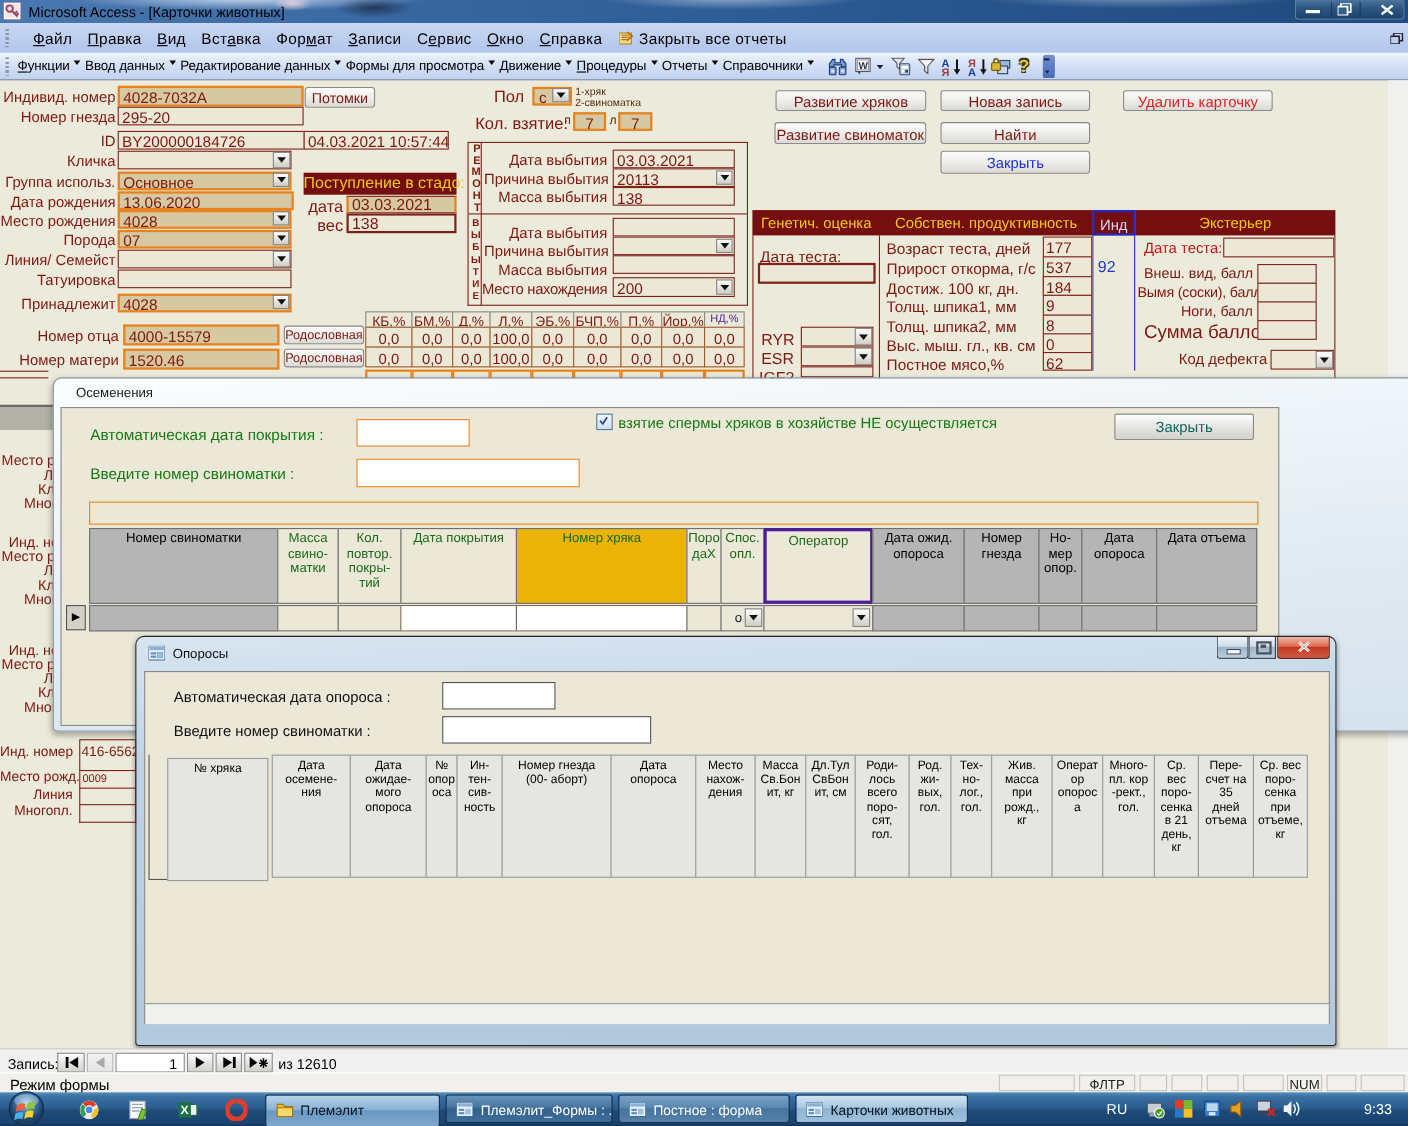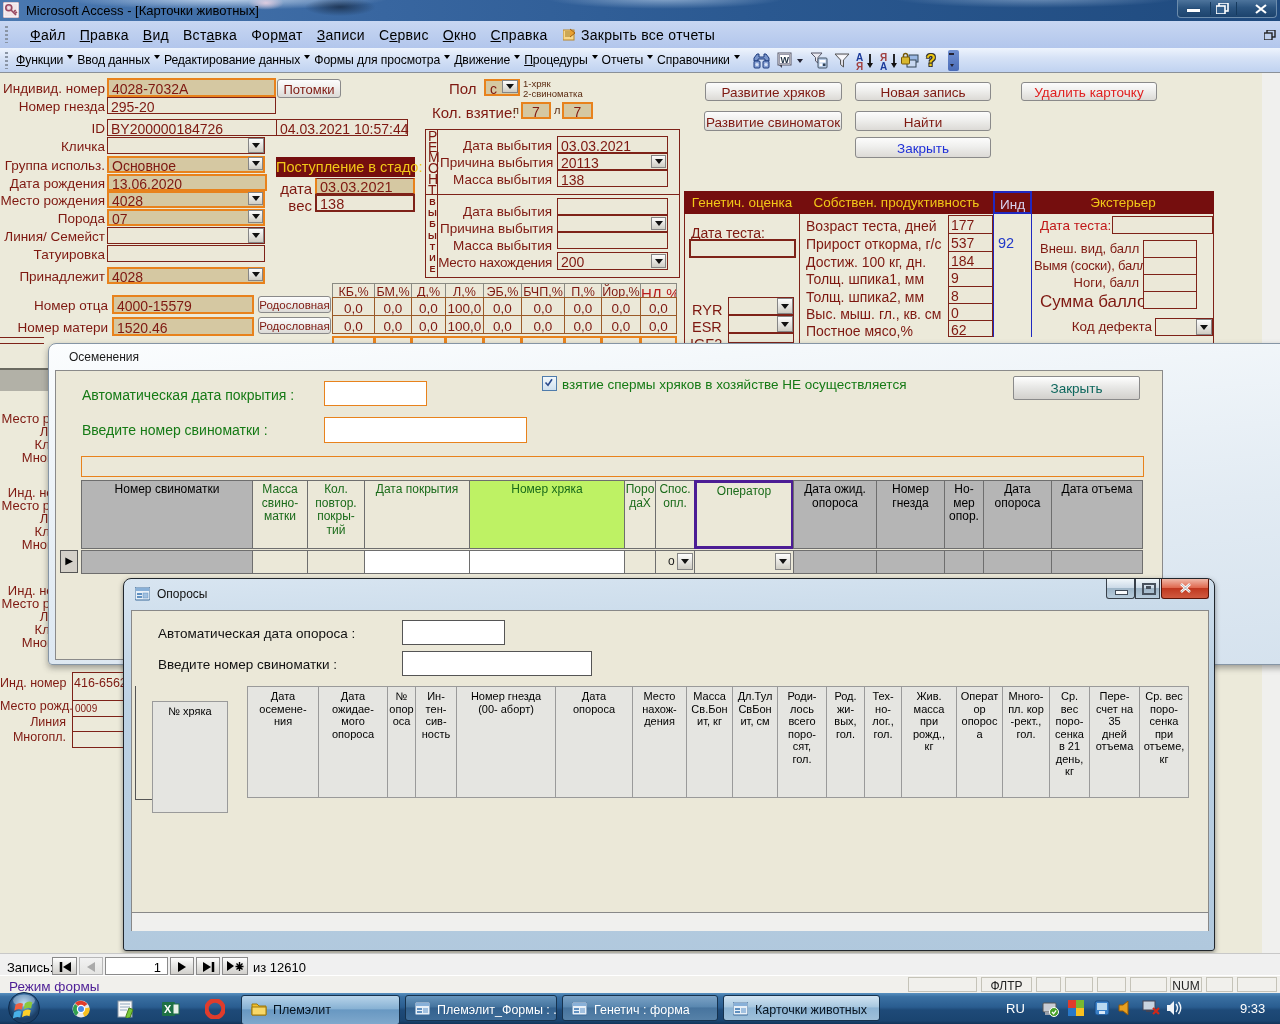--- a/index.html
+++ b/index.html
@@ -170,21 +170,21 @@
 <div class="ab" style="left:523px;top:6px;font-size:9.5px;color:#5a2a10;line-height:1">1-хряк</div>
 <div class="ab" style="left:523px;top:16px;font-size:9.5px;color:#5a2a10;line-height:1">2-свиноматка</div>
 <div class="lbl" style="left:432px;top:32px;font-size:15px">Кол. взятие:</div>
 <div class="ab" style="left:513px;top:31px;font-size:11px;color:#5a2a10">п</div>
 <div class="tan val" style="left:521px;top:29px;width:30px;height:17px;text-align:center;padding-top:1px">7</div>
 <div class="ab" style="left:554px;top:31px;font-size:11px;color:#5a2a10">л</div>
 <div class="tan val" style="left:562px;top:29px;width:31px;height:17px;text-align:center;padding-top:1px">7</div>
 <div class="ab" style="left:425px;top:56px;width:255px;height:66px;border:1px solid #7e2218;box-sizing:border-box"></div>
 <div class="ab" style="left:425px;top:122px;width:255px;height:83px;border:1px solid #7e2218;border-top:none;box-sizing:border-box"></div>
 <div class="ab" style="left:437px;top:56px;width:1px;height:149px;background:#7e2218"></div>
-<div class="ab" style="left:428px;top:58px;width:9px;height:64px;font-size:14px;font-weight:normal;color:#7e1810;line-height:10.7px;text-align:left">Р Е М О Н Т</div>
+<div class="ab" style="left:428px;top:58px;width:9px;height:64px;font-size:10px;font-weight:bold;color:#7e1810;line-height:10.7px;text-align:right">Р Е М О Н Т</div>
 <div class="ab" style="left:428px;top:124px;width:9px;height:81px;font-size:9px;font-weight:bold;color:#7e1810;line-height:11.2px;text-align:center">В Ы Б Ы Т И Е</div>
 <div class="lbl r" style="left:440px;top:66px;width:112px;font-size:13.5px">Дата выбытия</div>
 <div class="lbl r" style="left:440px;top:83px;width:112px;font-size:13.5px">Причина выбытия</div>
 <div class="lbl r" style="left:440px;top:100px;width:112px;font-size:13.5px">Масса выбытия</div>
 <div class="bge val" style="left:557px;top:63px;width:111px;height:17px;padding:2px 0 0 3px">03.03.2021</div>
 <div class="bge val" style="left:557px;top:80px;width:111px;height:17px;padding:2px 0 0 3px">20113</div>
       <div class="dd" style="left:651px;top:82px;width:15px;height:13px"></div>
 <div class="bge val" style="left:557px;top:97px;width:111px;height:17px;padding:2px 0 0 3px">138</div>
 <div class="lbl r" style="left:440px;top:132px;width:112px;font-size:13.5px">Дата выбытия</div>
 <div class="lbl r" style="left:440px;top:149px;width:112px;font-size:13.5px">Причина выбытия</div>
@@ -222,21 +222,21 @@
         <div class="cell" style="left:189px;top:32px;width:44px;height:19px;border:1px solid #9a5a28;background:#ebe8d8;color:#7e1810;font-size:13.5px;padding-top:3px">0,0</div>
         <div class="cell" style="left:189px;top:53px;width:44px;height:17px;border:2px solid #e8821c;background:#ebe8d8"></div>
         <div class="cell" style="left:232px;top:0;width:38px;height:15px;border:1px solid #8a8a82;background:#ebe8d8;color:#7e1810;font-size:12.5px;padding-top:1px">П,%</div>
         <div class="cell" style="left:232px;top:14px;width:38px;height:19px;border:1px solid #9a5a28;background:#ebe8d8;color:#7e1810;font-size:13.5px;padding-top:3px">0,0</div>
         <div class="cell" style="left:232px;top:32px;width:38px;height:19px;border:1px solid #9a5a28;background:#ebe8d8;color:#7e1810;font-size:13.5px;padding-top:3px">0,0</div>
         <div class="cell" style="left:232px;top:53px;width:38px;height:17px;border:2px solid #e8821c;background:#ebe8d8"></div>
         <div class="cell" style="left:269px;top:0;width:40px;height:15px;border:1px solid #8a8a82;background:#ebe8d8;color:#7e1810;font-size:12.5px;padding-top:1px">Йор,%</div>
         <div class="cell" style="left:269px;top:14px;width:40px;height:19px;border:1px solid #9a5a28;background:#ebe8d8;color:#7e1810;font-size:13.5px;padding-top:3px">0,0</div>
         <div class="cell" style="left:269px;top:32px;width:40px;height:19px;border:1px solid #9a5a28;background:#ebe8d8;color:#7e1810;font-size:13.5px;padding-top:3px">0,0</div>
         <div class="cell" style="left:269px;top:53px;width:40px;height:17px;border:2px solid #e8821c;background:#ebe8d8"></div>
-        <div class="cell" style="left:308px;top:0;width:37px;height:18px;border:1px solid #8a8a82;background:#ebe8d8;color:#b91c1c;font-size:15px;padding-top:1px">НД,%</div>
+        <div class="cell" style="left:308px;top:0;width:37px;height:18px;border:1px solid #8a8a82;background:#ebe8d8;color:#4c1d95;font-size:10px;padding-top:1px">НД,%</div>
         <div class="cell" style="left:308px;top:14px;width:37px;height:19px;border:1px solid #9a5a28;background:#ebe8d8;color:#7e1810;font-size:13.5px;padding-top:3px">0,0</div>
         <div class="cell" style="left:308px;top:32px;width:37px;height:19px;border:1px solid #9a5a28;background:#ebe8d8;color:#7e1810;font-size:13.5px;padding-top:3px">0,0</div>
         <div class="cell" style="left:308px;top:53px;width:37px;height:17px;border:2px solid #e8821c;background:#ebe8d8"></div>
       </div>
 
 <div class="btn" style="left:705px;top:9px;width:137px;height:19px;font-size:13.5px;padding-top:2px">Развитие хряков</div>
 <div class="btn" style="left:855px;top:9px;width:136px;height:19px;font-size:13.5px;padding-top:2px">Новая запись</div>
 <div class="btn" style="left:1021px;top:9px;width:136px;height:19px;font-size:13.5px;padding-top:2px;color:#e02020">Удалить карточку</div>
 <div class="btn" style="left:704px;top:38px;width:138px;height:20px;font-size:13.5px;padding-top:3px">Развитие свиноматок</div>
 <div class="btn" style="left:855px;top:38px;width:136px;height:20px;font-size:13.5px;padding-top:3px">Найти</div>
@@ -367,21 +367,21 @@
           <div class="cell" style="left:196px;top:179px;width:56px;height:24px;border:1px solid #6e6e6e;background:#ebe8d8"></div>
           <div class="cell" style="left:251px;top:109px;width:58px;height:69px;border:1px solid #6e6e6e;background:#ebe8d8;color:#1a6b1a;font-size:12px;line-height:13.5px;padding-top:2px;white-space:pre-line">Кол.
 повтор.
 покры-
 тий</div>
           <div class="cell" style="left:251px;top:179px;width:58px;height:24px;border:1px solid #6e6e6e;background:#ebe8d8"></div>
           <div class="cell" style="left:308px;top:109px;width:106px;height:69px;border:1px solid #6e6e6e;background:#ebe8d8;color:#1a6b1a;font-size:12px;line-height:13.5px;padding-top:2px;white-space:pre-line">Дата покрытия</div>
           <div class="cell" style="left:308px;top:179px;width:106px;height:24px;border:1px solid #6e6e6e;background:#ebe8d8">
             <div style="position:absolute;left:-1px;top:-1px;width:106px;height:24px;background:#fff;border:1px solid #e8821c;box-sizing:border-box"></div>
           </div>
-          <div class="cell" style="left:413px;top:109px;width:156px;height:69px;border:1px solid #6e6e6e;background:#bef264;color:#1a6b1a;font-size:12px;line-height:13.5px;padding-top:2px;white-space:pre-line">Номер хряка</div>
+          <div class="cell" style="left:413px;top:109px;width:156px;height:69px;border:1px solid #6e6e6e;background:#eab308;color:#1a6b1a;font-size:12px;line-height:13.5px;padding-top:2px;white-space:pre-line">Номер хряка</div>
           <div class="cell" style="left:413px;top:179px;width:156px;height:24px;border:1px solid #6e6e6e;background:#ebe8d8">
             <div style="position:absolute;left:-1px;top:-1px;width:156px;height:24px;background:#fff;border:1px solid #e8821c;box-sizing:border-box"></div>
           </div>
           <div class="cell" style="left:568px;top:109px;width:32px;height:69px;border:1px solid #6e6e6e;background:#ebe8d8;color:#1a6b1a;font-size:12px;line-height:13.5px;padding-top:2px;white-space:pre-line">Поро
 даХ</div>
           <div class="cell" style="left:568px;top:179px;width:32px;height:24px;border:1px solid #6e6e6e;background:#ebe8d8"></div>
           <div class="cell" style="left:599px;top:109px;width:40px;height:69px;border:1px solid #6e6e6e;background:#ebe8d8;color:#1a6b1a;font-size:12px;line-height:13.5px;padding-top:2px;white-space:pre-line">Спос.
 опл.</div>
           <div class="cell" style="left:599px;top:179px;width:40px;height:24px;border:1px solid #6e6e6e;background:#ebe8d8"></div>
           <div class="cell" style="left:638px;top:109px;width:100px;height:69px;border:3px solid #4c1d95;background:#ebe8d8;color:#1a6b1a;font-size:12px;line-height:13.5px;padding-top:2px;white-space:pre-line">Оператор</div>
@@ -430,21 +430,21 @@
           <path d="M2 2l9 8M11 2l-9 8" stroke="#36404c" stroke-width="1" opacity=".4"></path>
         </svg></div>
 <div class="ab" style="left:7px;top:31px;width:1078px;height:303px;background:#ebe8d8;border:1px solid #888;box-sizing:border-box">
 <div class="ab" style="left:26px;top:15px;font-size:13.5px;color:#111;white-space:nowrap">Автоматическая дата опороса :</div>
 <div class="ab" style="left:270px;top:9px;width:103px;height:25px;background:#fff;border:1px solid #555;box-sizing:border-box"></div>
 <div class="ab" style="left:26px;top:46px;font-size:13.5px;color:#111;white-space:nowrap">Введите номер свиноматки :</div>
 <div class="ab" style="left:270px;top:40px;width:190px;height:25px;background:#fff;border:1px solid #555;box-sizing:border-box"></div>
 <div class="ab" style="left:3px;top:75px;width:1px;height:113px;background:#555"></div>
 <div class="ab" style="left:3px;top:188px;width:17px;height:1px;background:#555"></div>
 <div id="optable">
-          <div class="cell" style="left:20px;top:90px;width:76px;height:112px;border:1px solid #9a9a9a;background:#e5e5e1;color:#000;font-size:11px;line-height:12.5px;padding-top:3px;white-space:pre-line">№ хряка</div>
+          <div class="cell" style="left:20px;top:78px;width:92px;height:112px;border:1px solid #9a9a9a;background:#e5e5e1;color:#000;font-size:11px;line-height:12.5px;padding-top:3px;white-space:pre-line">№ хряка</div>
           <div class="cell" style="left:115px;top:75px;width:72px;height:112px;border:1px solid #9a9a9a;background:#e5e5e1;color:#000;font-size:11px;line-height:12.5px;padding-top:3px;white-space:pre-line">Дата
 осемене-
 ния</div>
           <div class="cell" style="left:186px;top:75px;width:70px;height:112px;border:1px solid #9a9a9a;background:#e5e5e1;color:#000;font-size:11px;line-height:12.5px;padding-top:3px;white-space:pre-line">Дата
 ожидае-
 мого
 опороса</div>
           <div class="cell" style="left:255px;top:75px;width:29px;height:112px;border:1px solid #9a9a9a;background:#e5e5e1;color:#000;font-size:11px;line-height:12.5px;padding-top:3px;white-space:pre-line">№
 опор
 оса</div>
@@ -535,21 +535,21 @@
 <div class="gbtn" style="left:222px;top:3px;width:26px;height:18px"><svg width="18" height="11" style="margin-top:3px">
           <path d="M1 0v10l7-5z" fill="#000"></path>
           <g stroke="#000" stroke-width="1.4">
             <path d="M13.5 1v9M9.5 5.5h8M10.5 2.5l6 6M16.5 2.5l-6 6"></path>
           </g>
         </svg></div>
 <div class="ab" style="left:253px;top:6px;font-size:13px;color:#000">из  12610</div>
 </div>
 
 <div class="ab" style="left:0;top:975px;width:1280px;height:18px;background:#f1f0ec;border-top:1px solid #fff">
-<div class="ab" style="left:9px;top:3px;font-size:13.5px;color:#4c1d95">Режим формы</div>
+<div class="ab" style="left:9px;top:3px;font-size:13.5px;color:#000000">Режим формы</div>
 <div id="scells">
         <div class="ab" style="left:908px;top:1px;width:69px;height:15px;border:1px solid #c5c3b8;font-size:12px;color:#222;text-align:center;padding-top:1px;box-sizing:border-box"></div>
         <div class="ab" style="left:981px;top:1px;width:51px;height:15px;border:1px solid #c5c3b8;font-size:12px;color:#222;text-align:center;padding-top:1px;box-sizing:border-box">ФЛТР</div>
         <div class="ab" style="left:1036px;top:1px;width:25px;height:15px;border:1px solid #c5c3b8;font-size:12px;color:#222;text-align:center;padding-top:1px;box-sizing:border-box"></div>
         <div class="ab" style="left:1065px;top:1px;width:28px;height:15px;border:1px solid #c5c3b8;font-size:12px;color:#222;text-align:center;padding-top:1px;box-sizing:border-box"></div>
         <div class="ab" style="left:1097px;top:1px;width:29px;height:15px;border:1px solid #c5c3b8;font-size:12px;color:#222;text-align:center;padding-top:1px;box-sizing:border-box"></div>
         <div class="ab" style="left:1130px;top:1px;width:37px;height:15px;border:1px solid #c5c3b8;font-size:12px;color:#222;text-align:center;padding-top:1px;box-sizing:border-box"></div>
         <div class="ab" style="left:1170px;top:1px;width:32px;height:15px;border:1px solid #c5c3b8;font-size:12px;color:#222;text-align:center;padding-top:1px;box-sizing:border-box">NUM</div>
         <div class="ab" style="left:1206px;top:1px;width:27px;height:15px;border:1px solid #c5c3b8;font-size:12px;color:#222;text-align:center;padding-top:1px;box-sizing:border-box"></div>
         <div class="ab" style="left:1237px;top:1px;width:40px;height:15px;border:1px solid #c5c3b8;font-size:12px;color:#222;text-align:center;padding-top:1px;box-sizing:border-box"></div>
@@ -613,21 +613,21 @@
           <div style="position:absolute;left:31px;top:7px;font-size:12.5px;color:#fff;white-space:nowrap">Племэлит_Формы : ...</div>
         </div>
         <div class="ab" style="left:562px;top:2px;width:156px;height:26px;background:linear-gradient(#7ca3c6,#5a88b0 45%,#47749e 50%,#5681a8);border:1px solid #16324e;border-radius:3px;box-sizing:border-box;overflow:hidden">
           <svg style="position:absolute;left:9px;top:6px" width="15" height="14">
             <rect x="0" y="0" width="15" height="13" rx="1" fill="#e8f0f8" stroke="#3a6a9a"></rect>
             <rect x="1" y="1" width="13" height="3" fill="#88b0d8"></rect>
             <rect x="2" y="6" width="5" height="2" fill="#6090c0"></rect>
             <rect x="2" y="9" width="5" height="2" fill="#6090c0"></rect>
             <rect x="8" y="6" width="5" height="5" fill="#a0c0e0"></rect>
           </svg>
-          <div style="position:absolute;left:31px;top:7px;font-size:12.5px;color:#fff;white-space:nowrap">Генетич : форма</div>
+          <div style="position:absolute;left:31px;top:7px;font-size:12.5px;color:#fff;white-space:nowrap">Постное : форма</div>
         </div>
         <div class="ab" style="left:723px;top:2px;width:157px;height:26px;background:linear-gradient(#d2e4f2,#a8c8e0 45%,#8db4d4 50%,#9fc0da);border:1px solid #16324e;border-radius:3px;box-sizing:border-box;overflow:hidden">
           <svg style="position:absolute;left:9px;top:6px" width="15" height="14">
             <rect x="0" y="0" width="15" height="13" rx="1" fill="#e8f0f8" stroke="#3a6a9a"></rect>
             <rect x="1" y="1" width="13" height="3" fill="#88b0d8"></rect>
             <rect x="2" y="6" width="5" height="2" fill="#6090c0"></rect>
             <rect x="2" y="9" width="5" height="2" fill="#6090c0"></rect>
             <rect x="8" y="6" width="5" height="5" fill="#a0c0e0"></rect>
           </svg>
           <div style="position:absolute;left:31px;top:7px;font-size:12.5px;color:#06121e;white-space:nowrap">Карточки животных</div>

